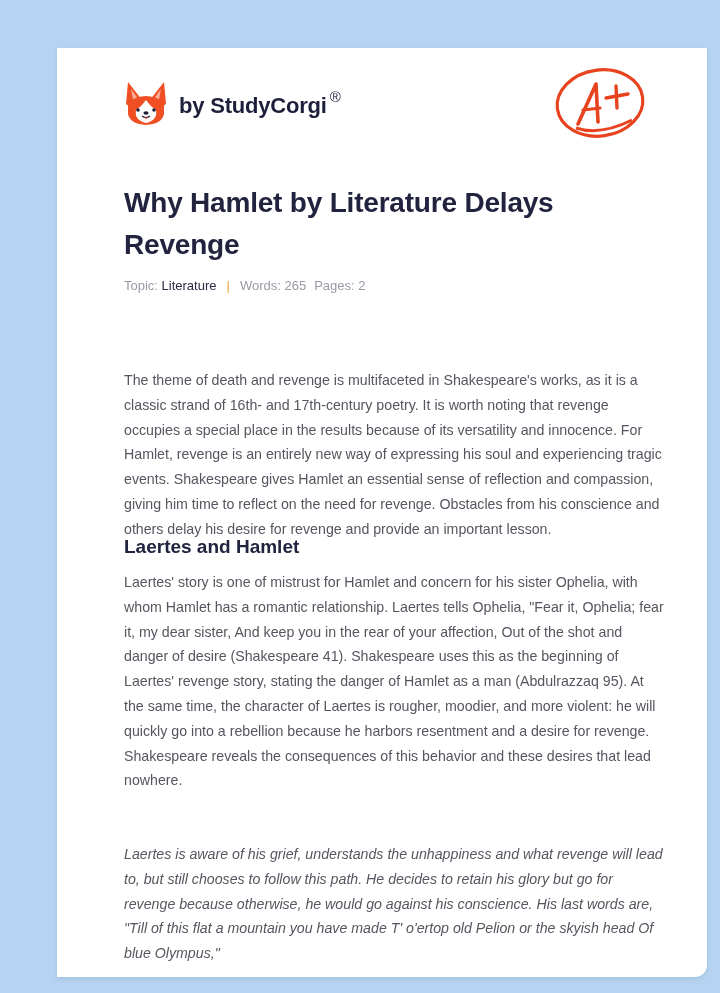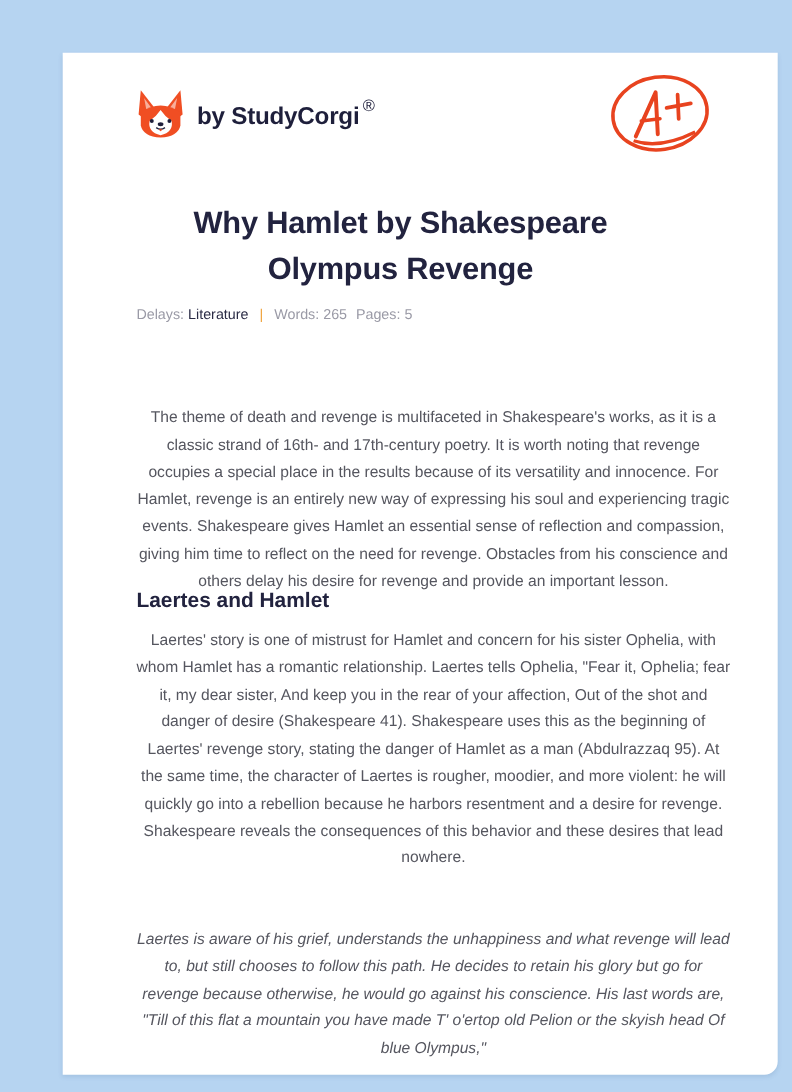--- a/index.html
+++ b/index.html
@@ -17,21 +17,20 @@
     .card {
       position: absolute;
       left: 57px;
       top: 48px;
       width: 650px;
       height: 929px;
       background: #ffffff;
       border-radius: 0 0 12px 0;
       box-shadow: 0 2px 4px rgba(60, 100, 150, 0.15);
       overflow: hidden;
-      text-align: center;
     }
     .brand {
       position: absolute;
       left: 67px;
       top: 30px;
       display: flex;
       align-items: center;
       height: 50px;
     }
     .logo-icon {
@@ -151,29 +150,29 @@
     <ellipse cx="50" cy="41" rx="43" ry="33" fill="none" stroke="#e8431f" stroke-width="3.2" transform="rotate(-8 50 41)"></ellipse>
     <path d="M26 66 Q50 74 82 58" fill="none" stroke="#e8431f" stroke-width="3"></path>
 
     <path d="M28 62 L46 22 L48 60" fill="none" stroke="#e8431f" stroke-width="3.6" stroke-linecap="round" stroke-linejoin="round"></path>
     <path d="M33 48 L50 46" fill="none" stroke="#e8431f" stroke-width="3.2" stroke-linecap="round"></path>
 
     <path d="M56 36 L78 32" fill="none" stroke="#e8431f" stroke-width="3.4" stroke-linecap="round"></path>
     <path d="M66 24 L67 46" fill="none" stroke="#e8431f" stroke-width="3.4" stroke-linecap="round"></path>
   </svg>
 
-  <h1 class="title">Why Hamlet by Shakespeare Olympus Revenge</h1>
+  <h1 class="title">Why Hamlet by Literature Delays Revenge</h1>
 
   <div class="meta">
-    <span>Delays: </span>
+    <span>Topic: </span>
     <span class="topic-value">Literature</span>
     <span class="sep">|</span>
     <span>Words: 265</span>
     <span class="gap"></span>
-    <span>Pages: 5</span>
+    <span>Pages: 2</span>
   </div>
 
   <p class="body-text p1">The theme of death and revenge is multifaceted in Shakespeare's works, as it is a classic strand of 16th- and 17th-century poetry. It is worth noting that revenge occupies a special place in the results because of its versatility and innocence. For Hamlet, revenge is an entirely new way of expressing his soul and experiencing tragic events. Shakespeare gives Hamlet an essential sense of reflection and compassion, giving him time to reflect on the need for revenge. Obstacles from his conscience and others delay his desire for revenge and provide an important lesson.</p>
 
   <h2 class="h2">Laertes and Hamlet</h2>
 
   <p class="body-text p2">Laertes' story is one of mistrust for Hamlet and concern for his sister Ophelia, with whom Hamlet has a romantic relationship. Laertes tells Ophelia, "Fear it, Ophelia; fear it, my dear sister, And keep you in the rear of your affection, Out of the shot and danger of desire (Shakespeare 41). Shakespeare uses this as the beginning of Laertes' revenge story, stating the danger of Hamlet as a man (Abdulrazzaq 95). At the same time, the character of Laertes is rougher, moodier, and more violent: he will quickly go into a rebellion because he harbors resentment and a desire for revenge. Shakespeare reveals the consequences of this behavior and these desires that lead nowhere.</p>
 
   <p class="body-text p3">Laertes is aware of his grief, understands the unhappiness and what revenge will lead to, but still chooses to follow this path. He decides to retain his glory but go for revenge because otherwise, he would go against his conscience. His last words are, "Till of this flat a mountain you have made T' o'ertop old Pelion or the skyish head Of blue Olympus,"</p>
 

